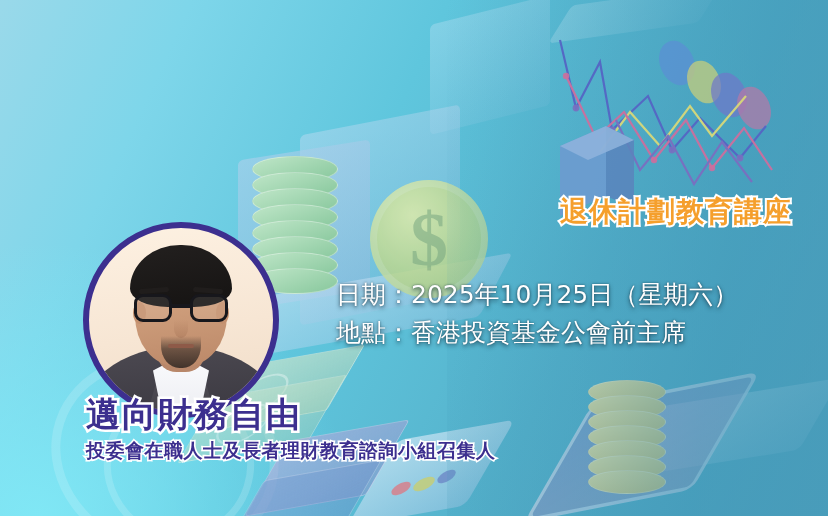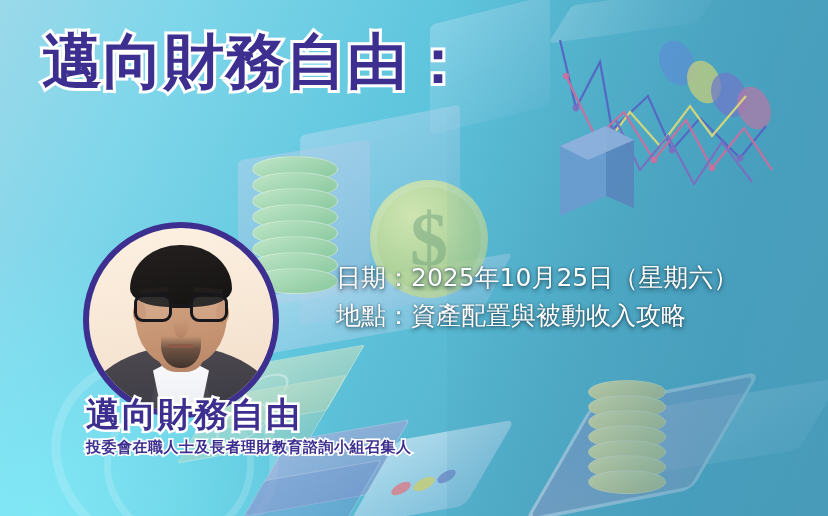--- a/index.html
+++ b/index.html
@@ -160,21 +160,21 @@
     font-weight:bold;
     font-size:28px;
     letter-spacing:1px;
     color:#f59f2c;
     -webkit-text-stroke:4px #ffffff;
     paint-order:stroke fill;
     white-space:nowrap;
   }
 
   .details {
-    position:absolute; left:336px; top:259px; z-index:40;
+    position:absolute; left:336px; top:276px; z-index:40;
   }
   .detail-line {
     font-family:"DejaVu Sans", sans-serif;
     font-size:25px;
     line-height:1.52;
     color:#ffffff;
     text-shadow:0 2px 4px rgba(20,50,65,.75), 0 0 2px rgba(20,50,65,.6);
     white-space:nowrap;
   }
 
@@ -273,21 +273,21 @@
     -webkit-text-stroke:5px #ffffff;
     paint-order:stroke fill;
     white-space:nowrap;
   }
   .credentials {
     position:absolute; left:86px; top:438px; z-index:40;
   }
   .cred-line {
     font-family:"DejaVu Sans", sans-serif;
     font-weight:bold;
-    font-size:15px;
+    font-size:19px;
     line-height:1.28;
     letter-spacing:0.5px;
     color:#3c2f8f;
     -webkit-text-stroke:3.2px #ffffff;
     paint-order:stroke fill;
     white-space:nowrap;
   }
 </style>
 </head>
 <body>
@@ -370,27 +370,27 @@
 
       <g>
         <polygon points="560,146 606,126 606,196 560,216" fill="#6e9ad0" opacity=".85"></polygon>
         <polygon points="606,126 634,140 634,208 606,196" fill="#5a84bc" opacity=".85"></polygon>
         <polygon points="560,146 606,126 634,140 588,160" fill="#8fb4dd" opacity=".85"></polygon>
       </g>
     </svg>
   </div>
 
   <div class="title-block">
-    <div class="title-line l1">邁向財務自由：</div>
   </div>
 
+  <div class="subtitle">退休計劃教育講座</div>
 
   <div class="details">
     <div class="detail-line">日期：2025年10月25日（星期六）</div>
-    <div class="detail-line">地點：資產配置與被動收入攻略</div>
+    <div class="detail-line">地點：香港投資基金公會前主席</div>
   </div>
 
   <div class="speaker-photo">
     <div class="p-shoulders"></div>
     <div class="p-lapelL"></div>
     <div class="p-lapelR"></div>
     <div class="p-shirt"></div>
     <div class="p-neck"></div>
     <div class="p-head"></div>
     <div class="p-ear-l"></div>

